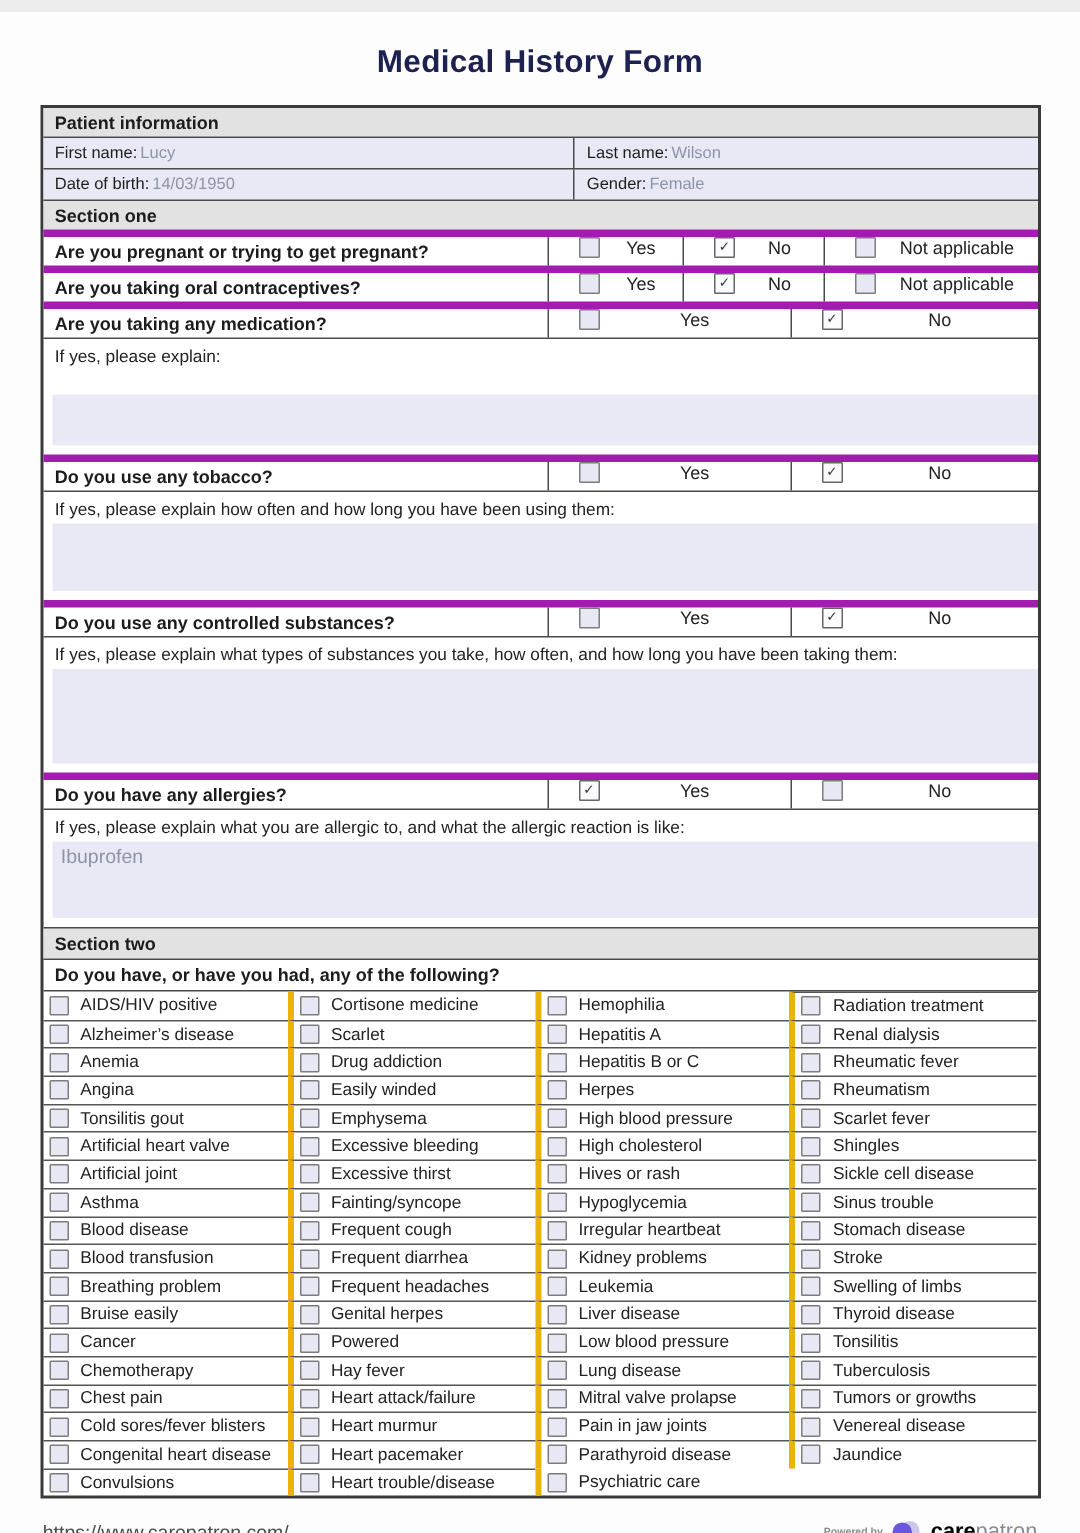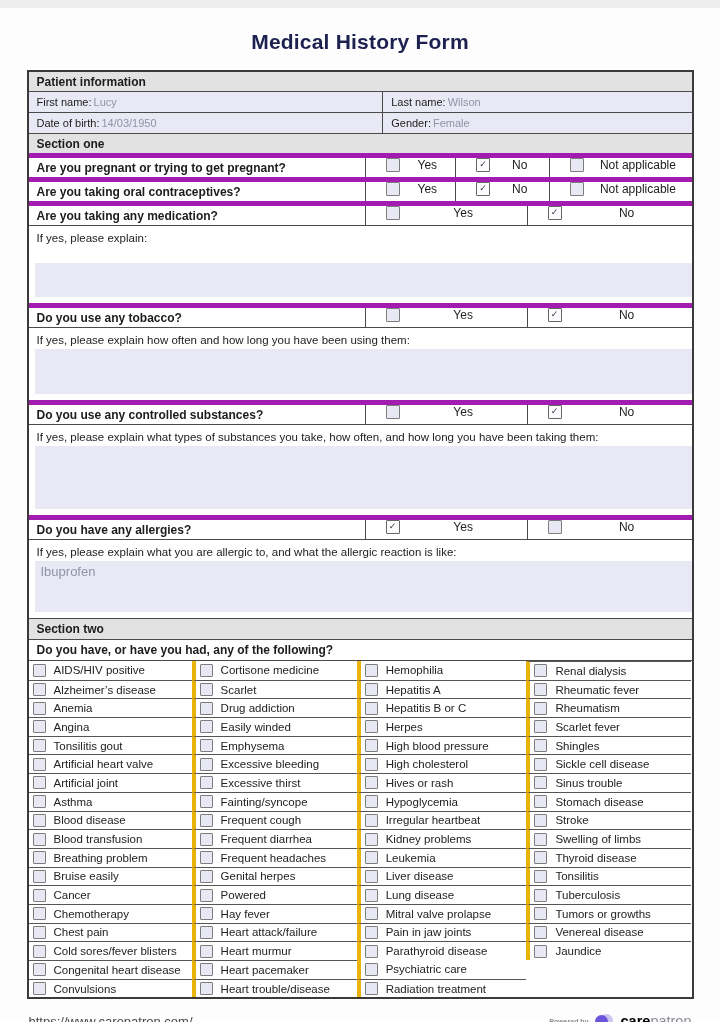--- a/index.html
+++ b/index.html
@@ -398,20 +398,24 @@
         <div class="cond cn">
           <span class="cb2"></span>
           <span class="cond-label">Leukemia</span>
         </div>
         <div class="cond cn">
           <span class="cb2"></span>
           <span class="cond-label">Liver disease</span>
         </div>
         <div class="cond cn">
           <span class="cb2"></span>
+          <span class="cond-label">Low blood pressure</span>
+        </div>
+        <div class="cond cn">
+          <span class="cb2"></span>
           <span class="cond-label">Lung disease</span>
         </div>
         <div class="cond cn">
           <span class="cb2"></span>
           <span class="cond-label">Mitral valve prolapse</span>
         </div>
         <div class="cond cn">
           <span class="cb2"></span>
           <span class="cond-label">Pain in jaw joints</span>
         </div>

